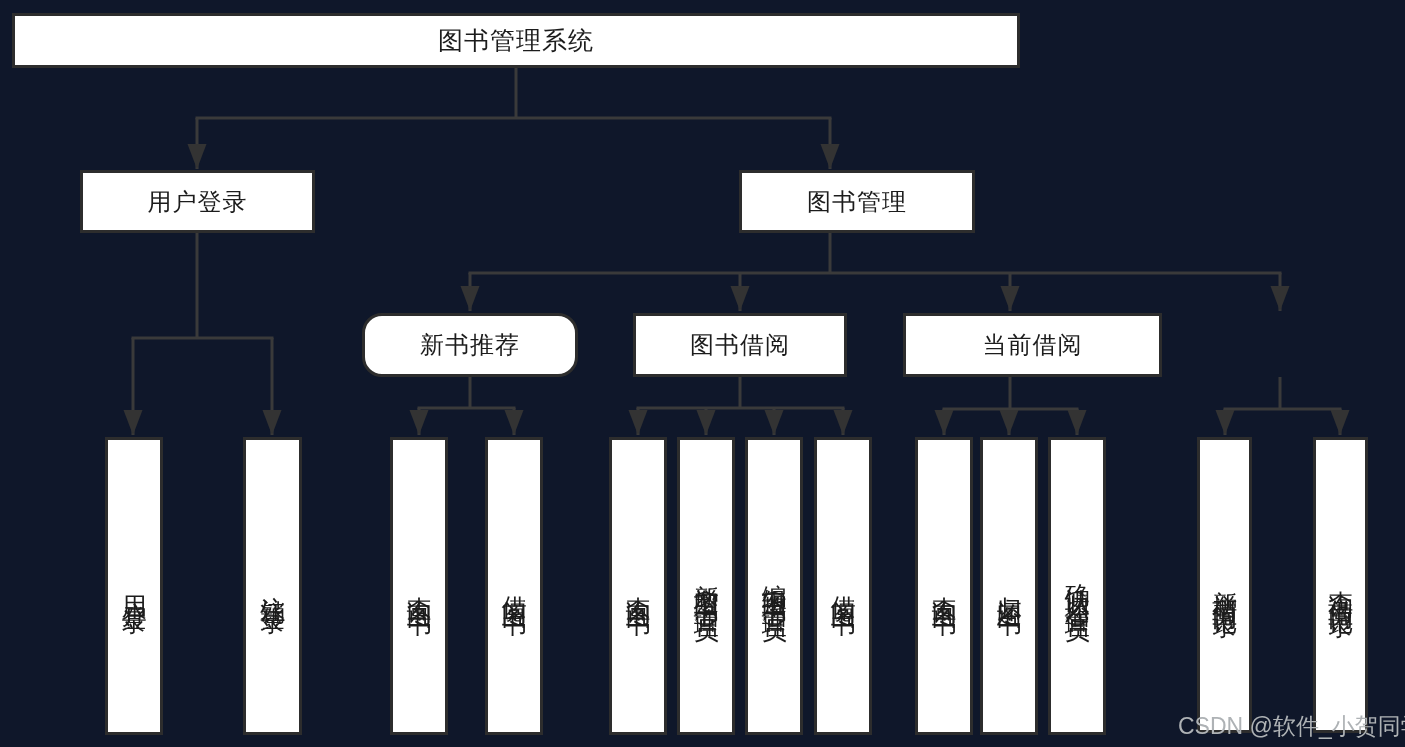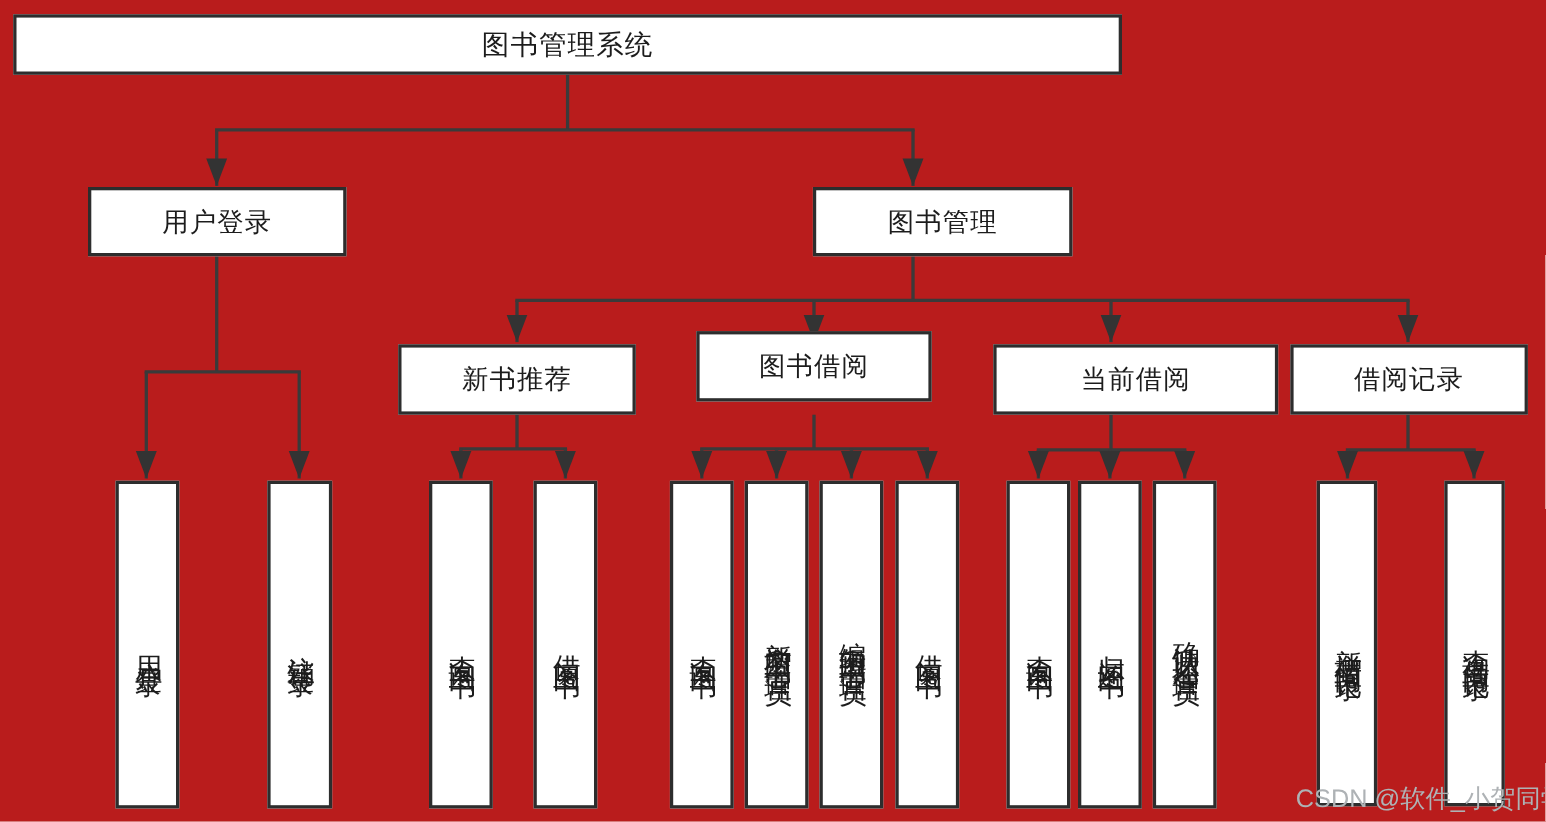--- a/index.html
+++ b/index.html
@@ -1,20 +1,20 @@
 <!DOCTYPE html>
 <html><head>
 <meta charset="utf-8">
 <style>
   html, body { margin: 0; padding: 0; background: #ffffff; }
   #stage {
     position: relative;
     width: 1405px;
     height: 747px;
-    background: #b91c1c;
+    background: #0f172a;
     font-family: "Liberation Sans", "DejaVu Sans", sans-serif;
     overflow: hidden;
   }
   #connector-layer {
     position: absolute;
     left: 0; top: 0;
     width: 1405px; height: 747px;
   }
   .node {
     position: absolute;
@@ -125,24 +125,23 @@
       <path class="cline" d="M1225,409 L1225,435" marker-end="url(#ah)"></path>
       <path class="cline" d="M1340,409 L1340,435" marker-end="url(#ah)"></path>
     </g>
   </svg>
 
   <div class="node root" style="left:12px; top:13px; width:1008px; height:55px;">图书管理系统</div>
 
   <div class="node" style="left:80px; top:170px; width:235px; height:63px;">用户登录</div>
   <div class="node" style="left:739px; top:170px; width:236px; height:63px;">图书管理</div>
 
-  <div class="node" style="left:362px; top:313px; width:216px; height:64px;">新书推荐</div>
-  <div class="node" style="left:633px; top:301px; width:214px; height:64px;">图书借阅</div>
+  <div class="node" style="left:362px; top:313px; width:216px; height:64px;border-radius:20px;">新书推荐</div>
+  <div class="node" style="left:633px; top:313px; width:214px; height:64px;">图书借阅</div>
   <div class="node" style="left:903px; top:313px; width:259px; height:64px;">当前借阅</div>
-  <div class="node" style="left:1173px; top:313px; width:216px; height:64px;">借阅记录</div>
 
   <div class="leaf" style="left:105px; top:437px; width:58px; height:298px;">
     <span>用户登录</span>
   </div>
   <div class="leaf" style="left:243px; top:437px; width:59px; height:298px;">
     <span>注销登录</span>
   </div>
 
   <div class="leaf" style="left:390px; top:437px; width:58px; height:298px;">
     <span>查询图书</span>

